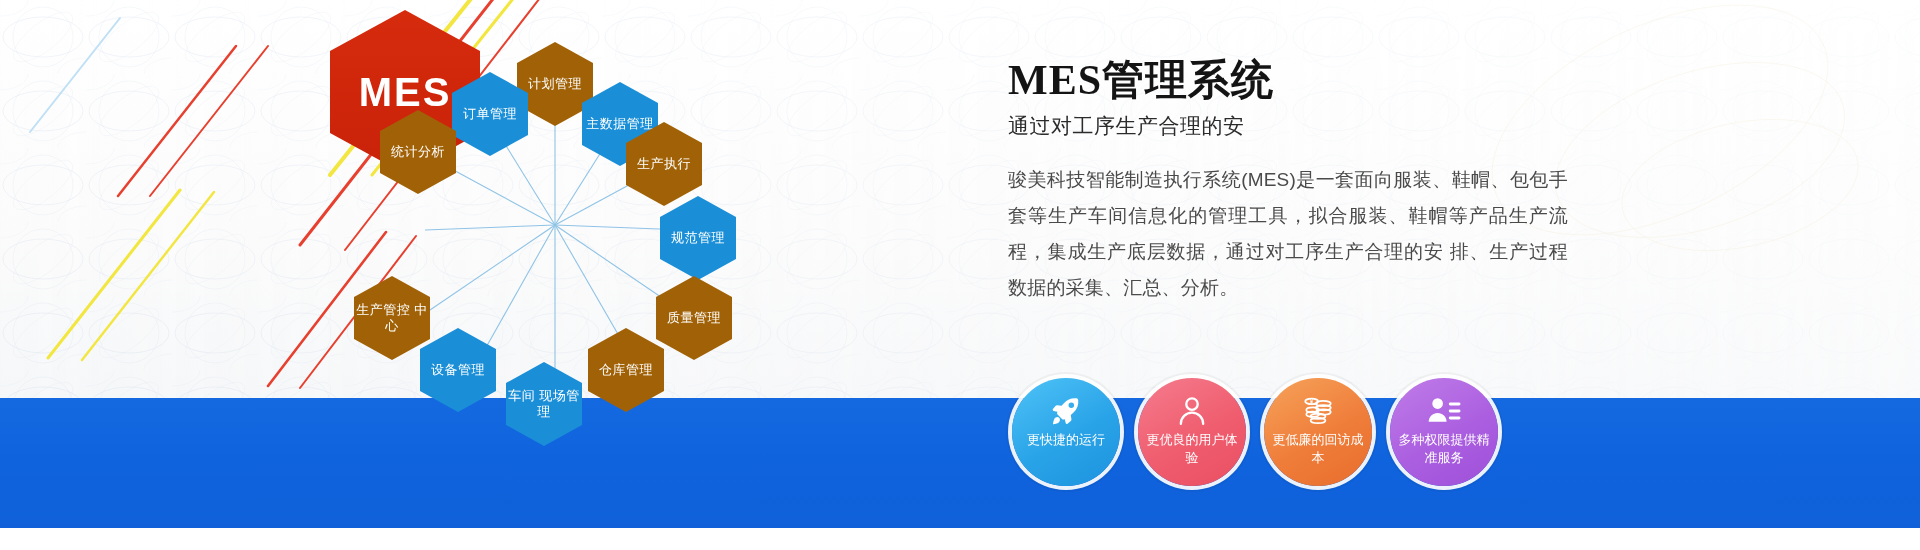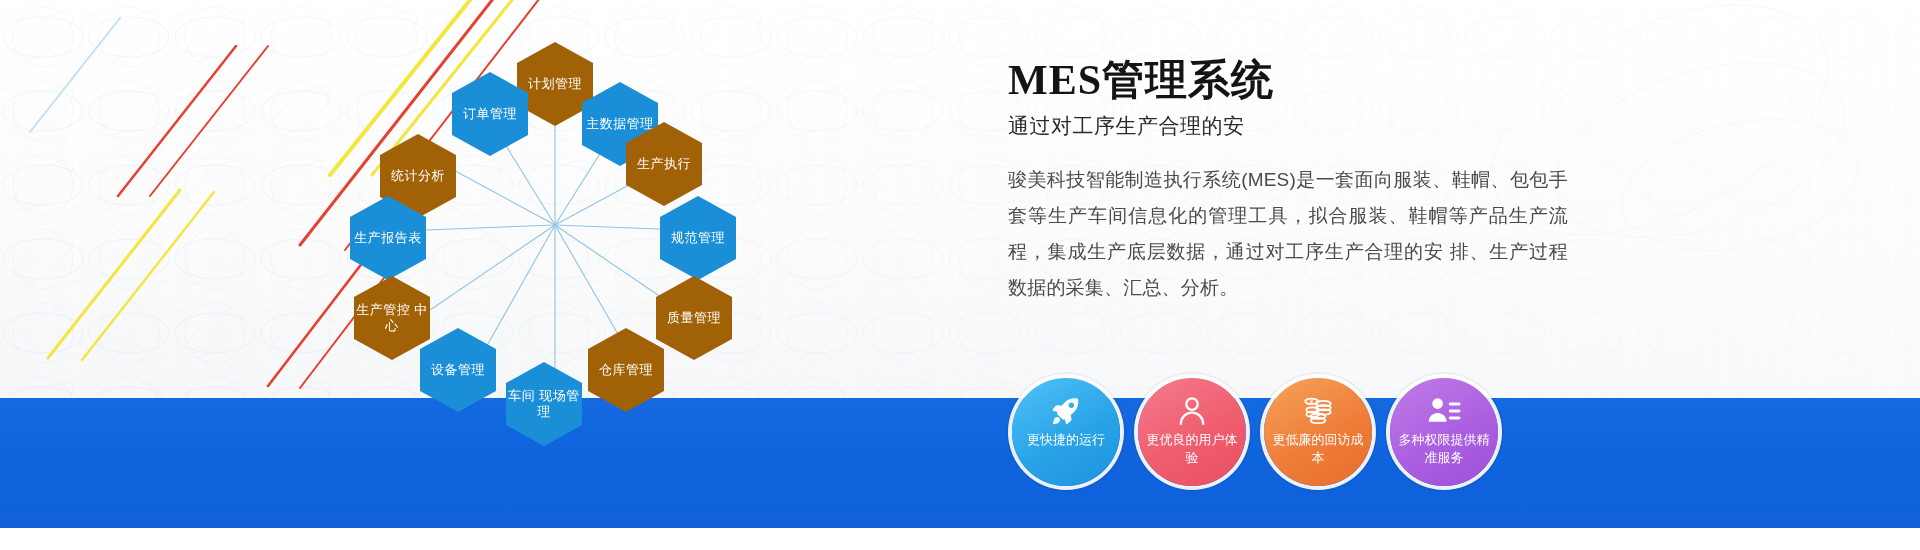--- a/index.html
+++ b/index.html
@@ -187,41 +187,41 @@
         <line x1="225" y1="215" x2="95" y2="220"></line>
         <line x1="225" y1="215" x2="355" y2="220"></line>
         <line x1="225" y1="215" x2="100" y2="300"></line>
         <line x1="225" y1="215" x2="350" y2="300"></line>
         <line x1="225" y1="215" x2="150" y2="348"></line>
         <line x1="225" y1="215" x2="300" y2="345"></line>
         <line x1="225" y1="215" x2="225" y2="380"></line>
       </g>
     </svg>
 
+    <div class="hex-center">
+      <span>MES</span>
+    </div>
 
     <div class="hex small green" style="left:187px; top:32px;">
       <span>计划管理</span>
     </div>
     <div class="hex small blue" style="left:252px; top:72px;">
       <span>主数据管理</span>
     </div>
     <div class="hex small blue" style="left:122px; top:62px;">
       <span>订单管理</span>
     </div>
     <div class="hex small green" style="left:296px; top:112px;">
       <span>生产执行</span>
     </div>
-    <div class="hex small green" style="left:50px; top:124px;">
+    <div class="hex small green" style="left:50px; top:100px;">
       <span>统计分析</span>
     </div>
     <div class="hex small blue" style="left:330px; top:186px;">
       <span>规范管理</span>
-    </div>
-    <div class="hex small blue" style="left:20px; top:186px;">
-      <span>生产报告表</span>
     </div>
     <div class="hex small green" style="left:326px; top:266px;">
       <span>质量管理</span>
     </div>
     <div class="hex small green" style="left:24px; top:266px;text-align:center;">
       <span class="blabel">生产管控
 中心</span>
     </div>
     <div class="hex small green" style="left:258px; top:318px;">
       <span>仓库管理</span>

